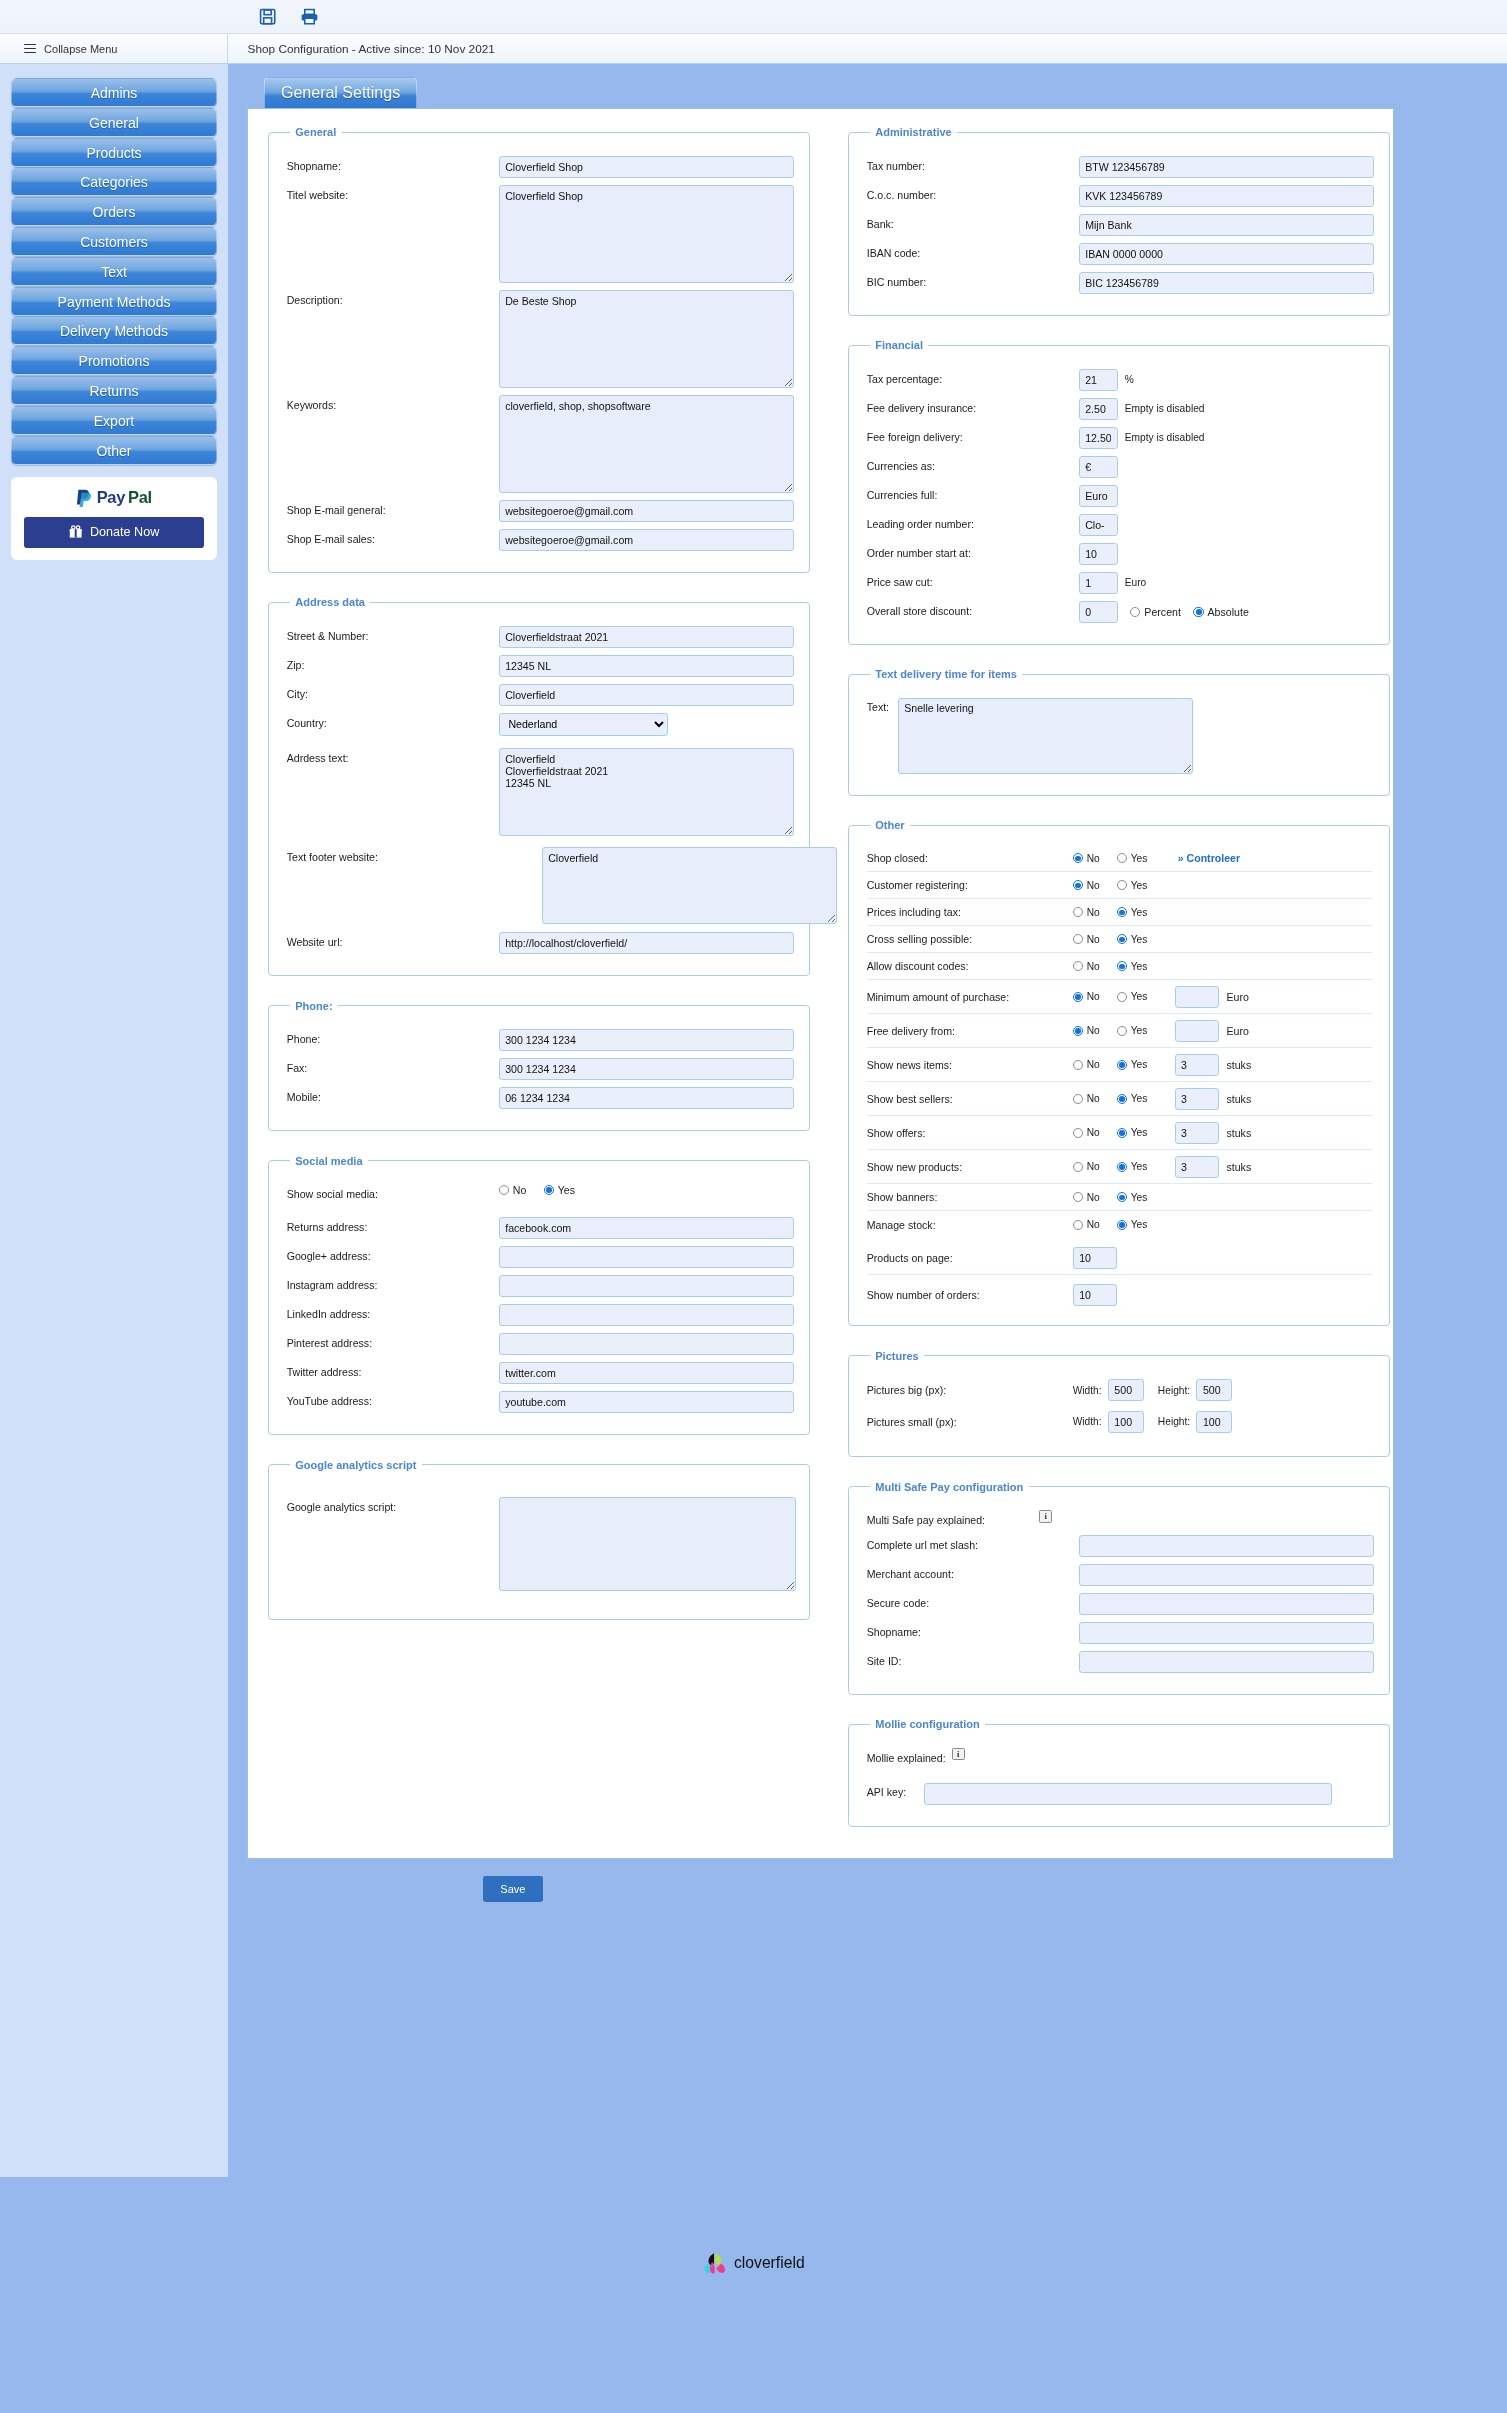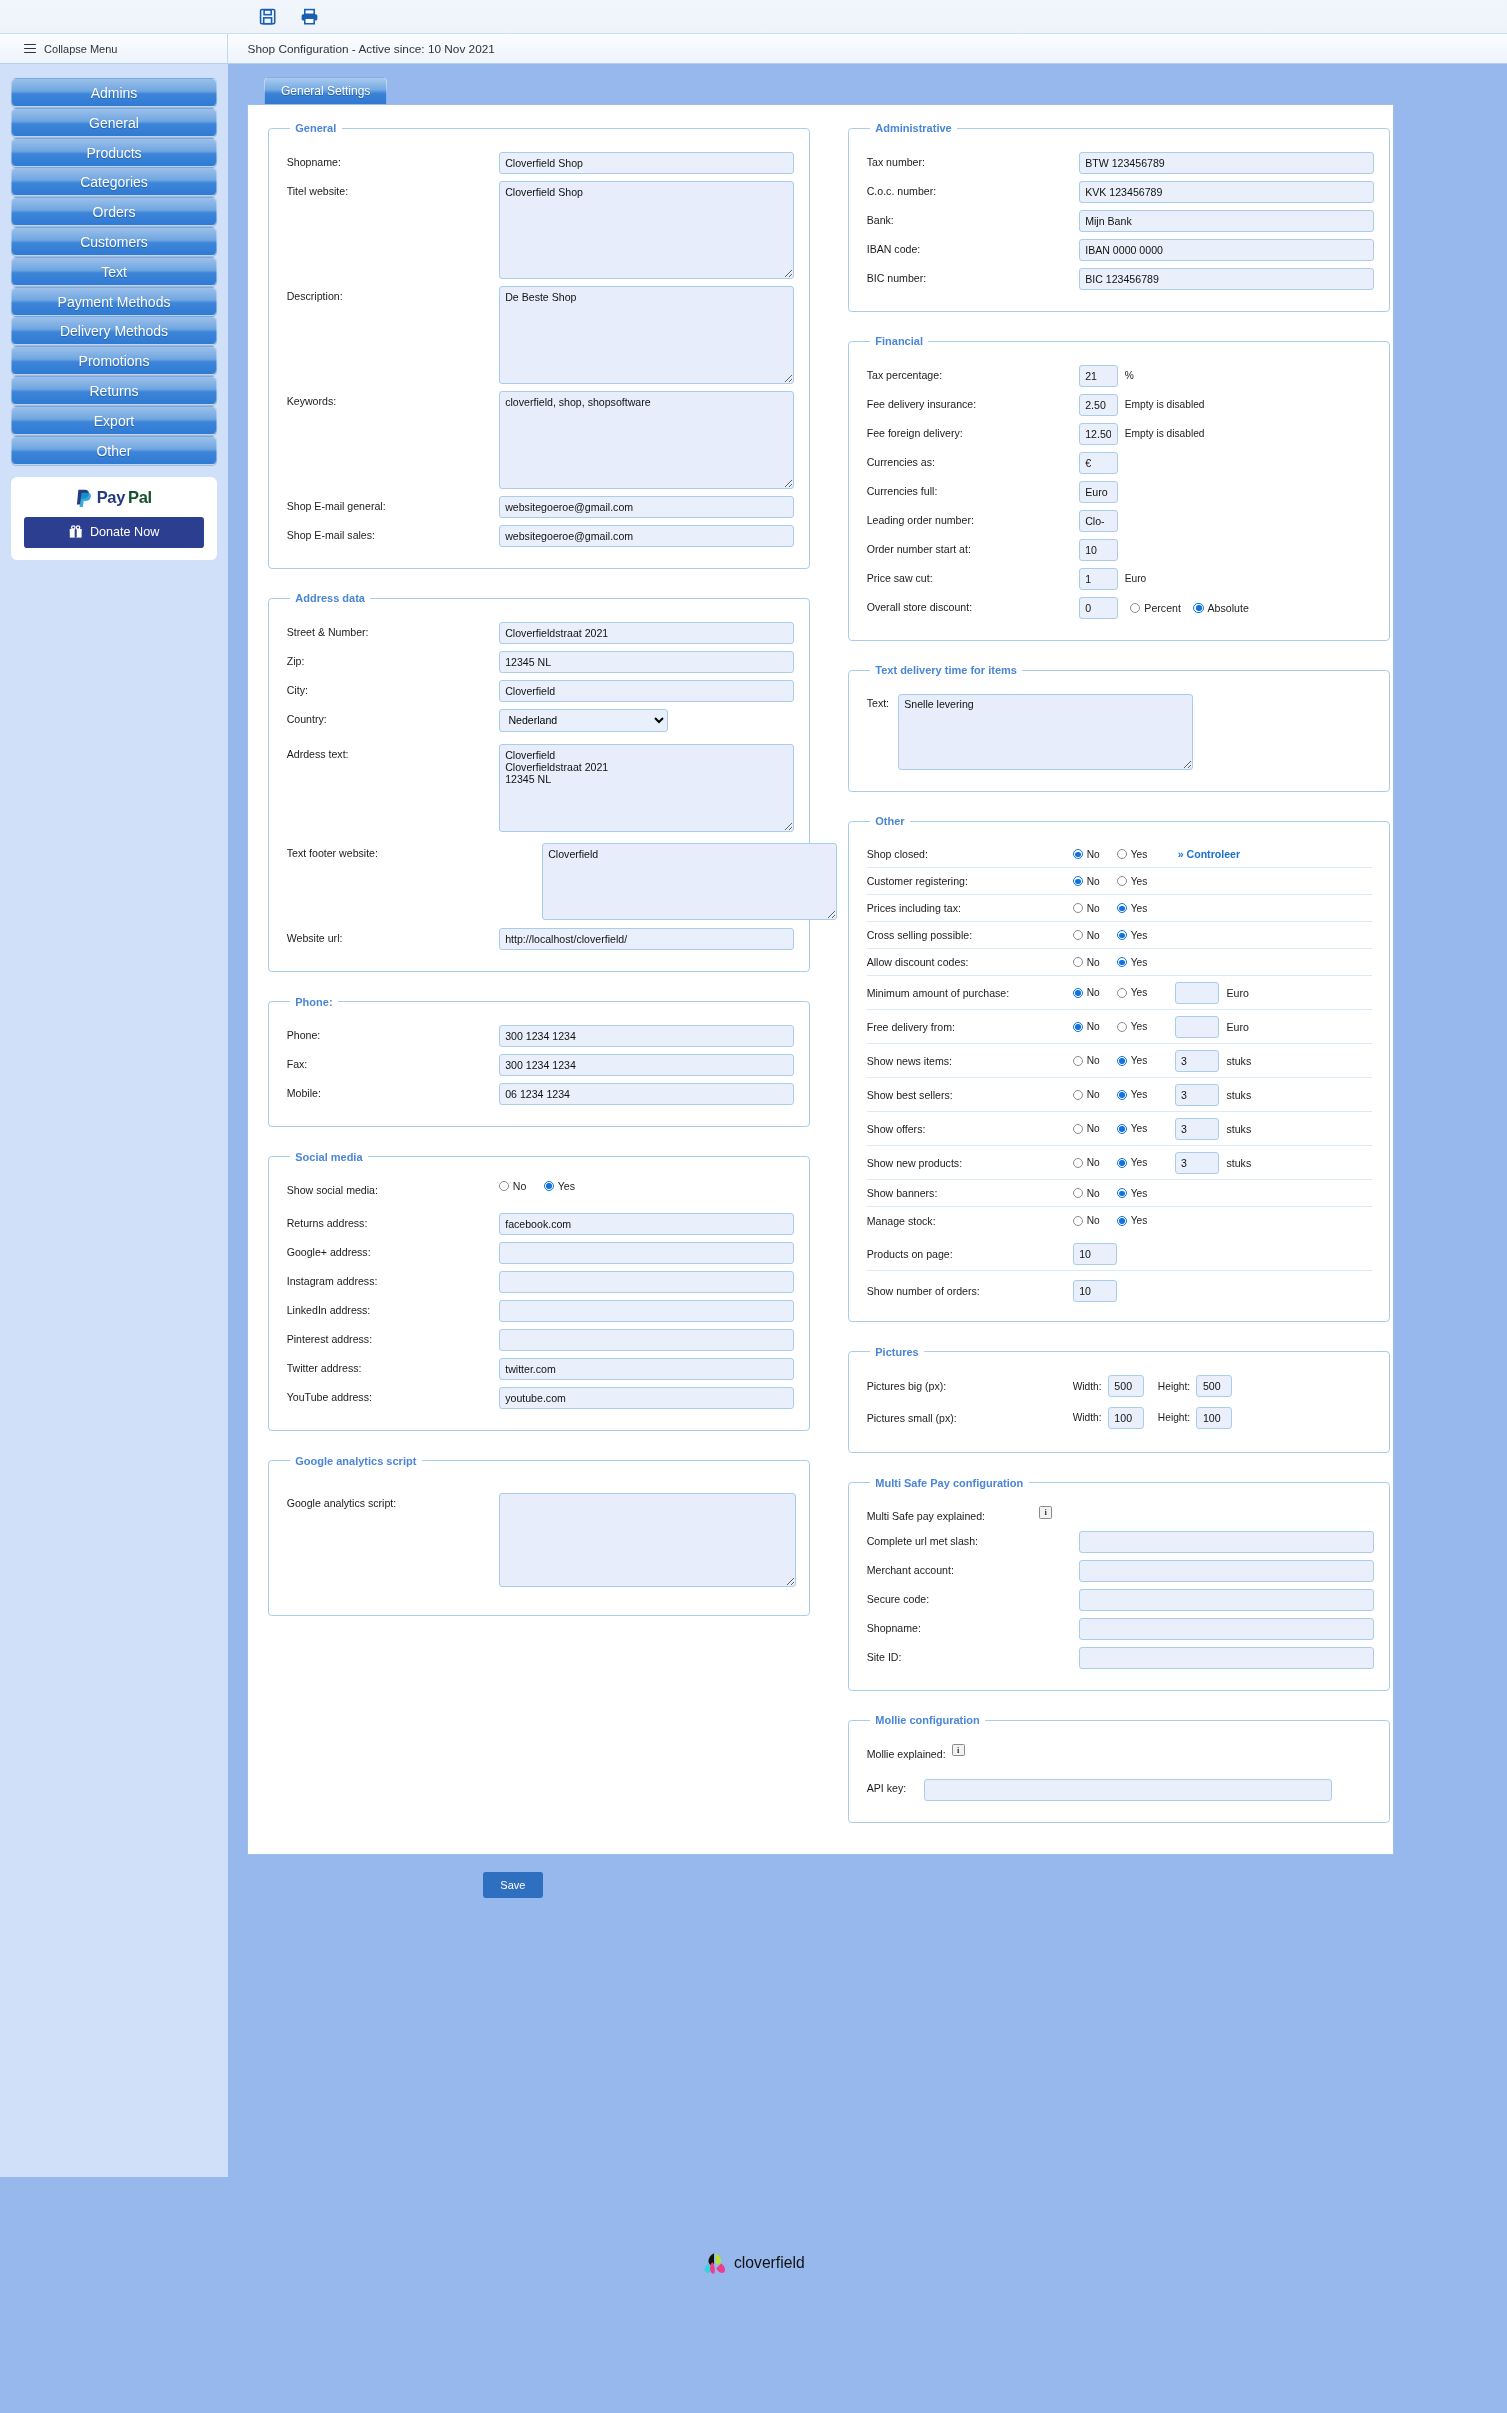--- a/index.html
+++ b/index.html
@@ -90,21 +90,21 @@
     font-size:12.6px;
     cursor:pointer;
   }
 
   
   .tabrow{ padding-top:12.6px; padding-left:17.3px; }
   .tab{
     display:inline-block;
     padding:6.3px 15.7px;
     color:#fff;
-    font-size:12px;
+    font-size:16px;
     border-radius:4.7px 4.7px 0 0;
     background:linear-gradient(to bottom,#a9cbee 0%,#74a9e2 45%,#3b82d6 60%,#2f79d2 100%);
     text-shadow:0 0.8px 0.8px rgba(0,0,0,.3);
     cursor:pointer;
     border:0.8px solid rgba(255,255,255,.4);
     border-bottom:none;
   }
   .panel{
     background:#fff;
     border:0.8px solid #9dc0e0;

